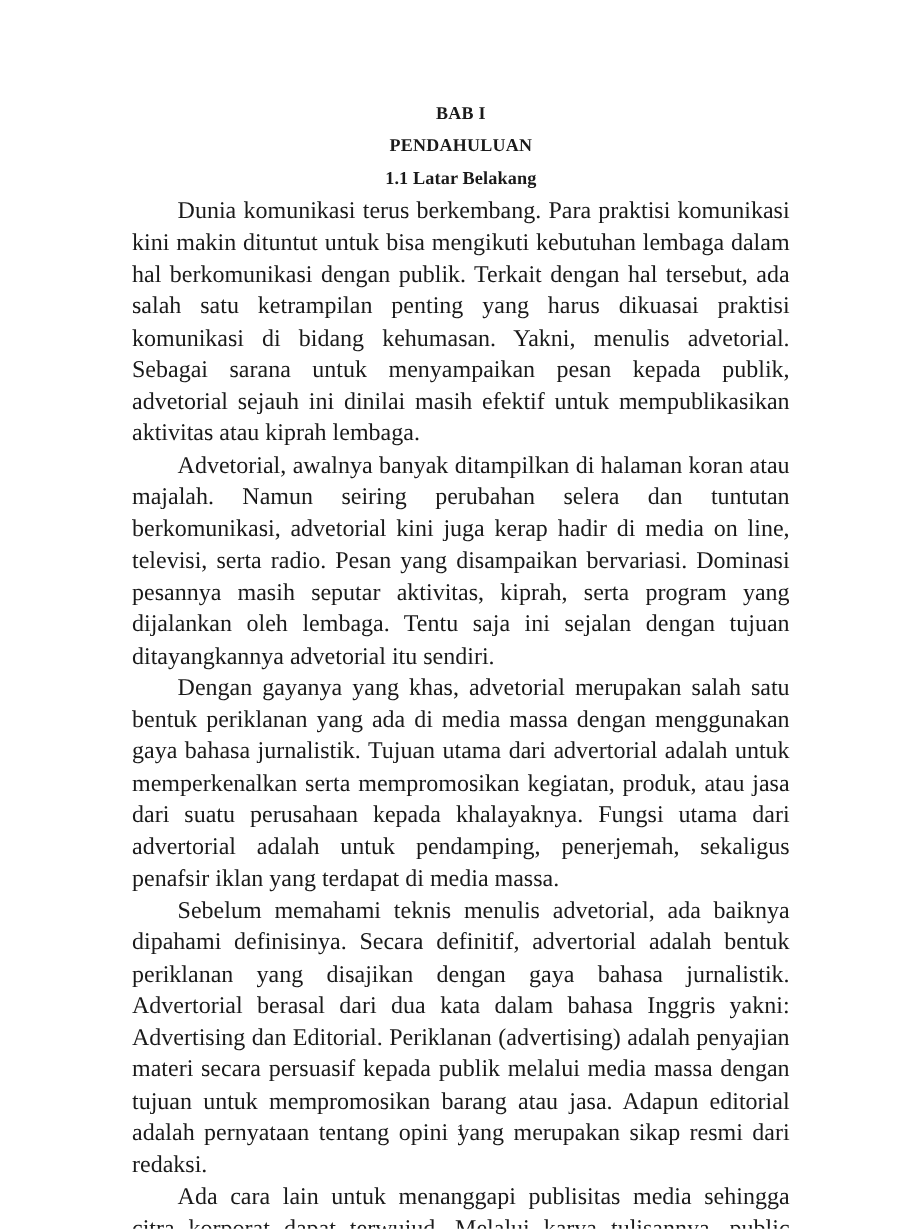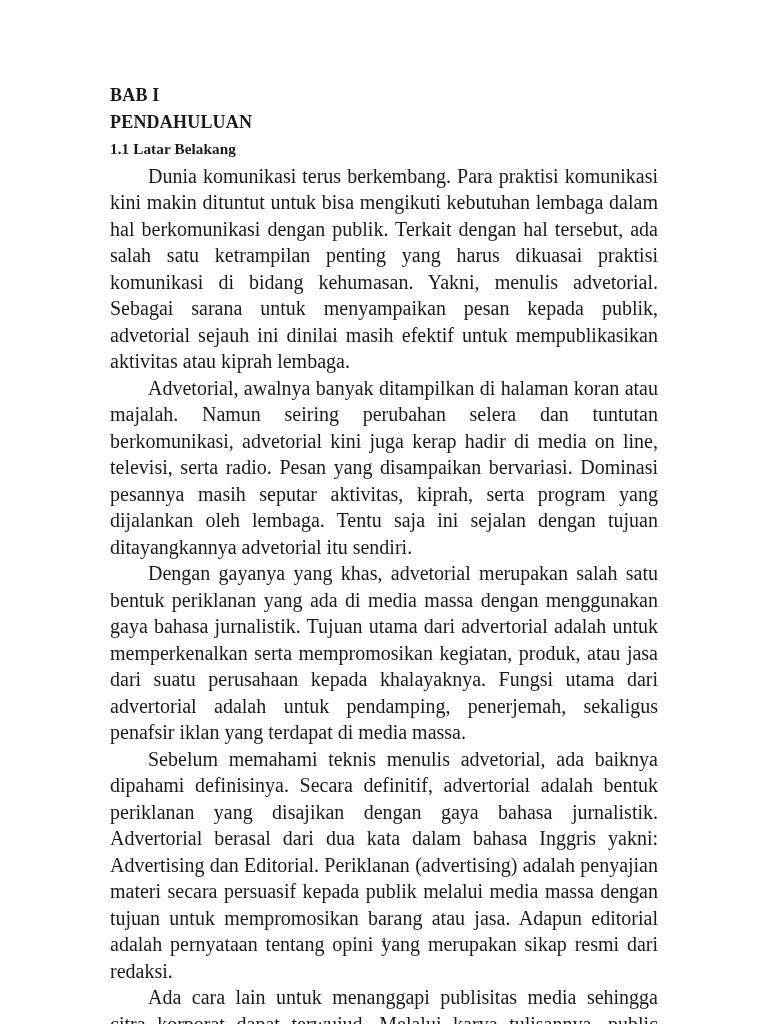--- a/index.html
+++ b/index.html
@@ -27,30 +27,30 @@
 
   .content {
     position: absolute;
     left: 110px;
     top: 82px;
     width: 548px;
   }
 
   .chapter-title,
   .chapter-subtitle {
-    text-align: left;
+    text-align: center;
     font-weight: bold;
-    font-size: 18px;
+    font-size: 15px;
     line-height: 26.5px;
     letter-spacing: 0.2px;
     margin: 0;
   }
 
   .section-heading {
-    text-align: left;
+    text-align: center;
     font-weight: bold;
     font-size: 15.2px;
     line-height: 26.5px;
     letter-spacing: 0.1px;
     margin: 0;
     padding-top: 1px;
   }
 
   .body-par {
     text-align: justify;

